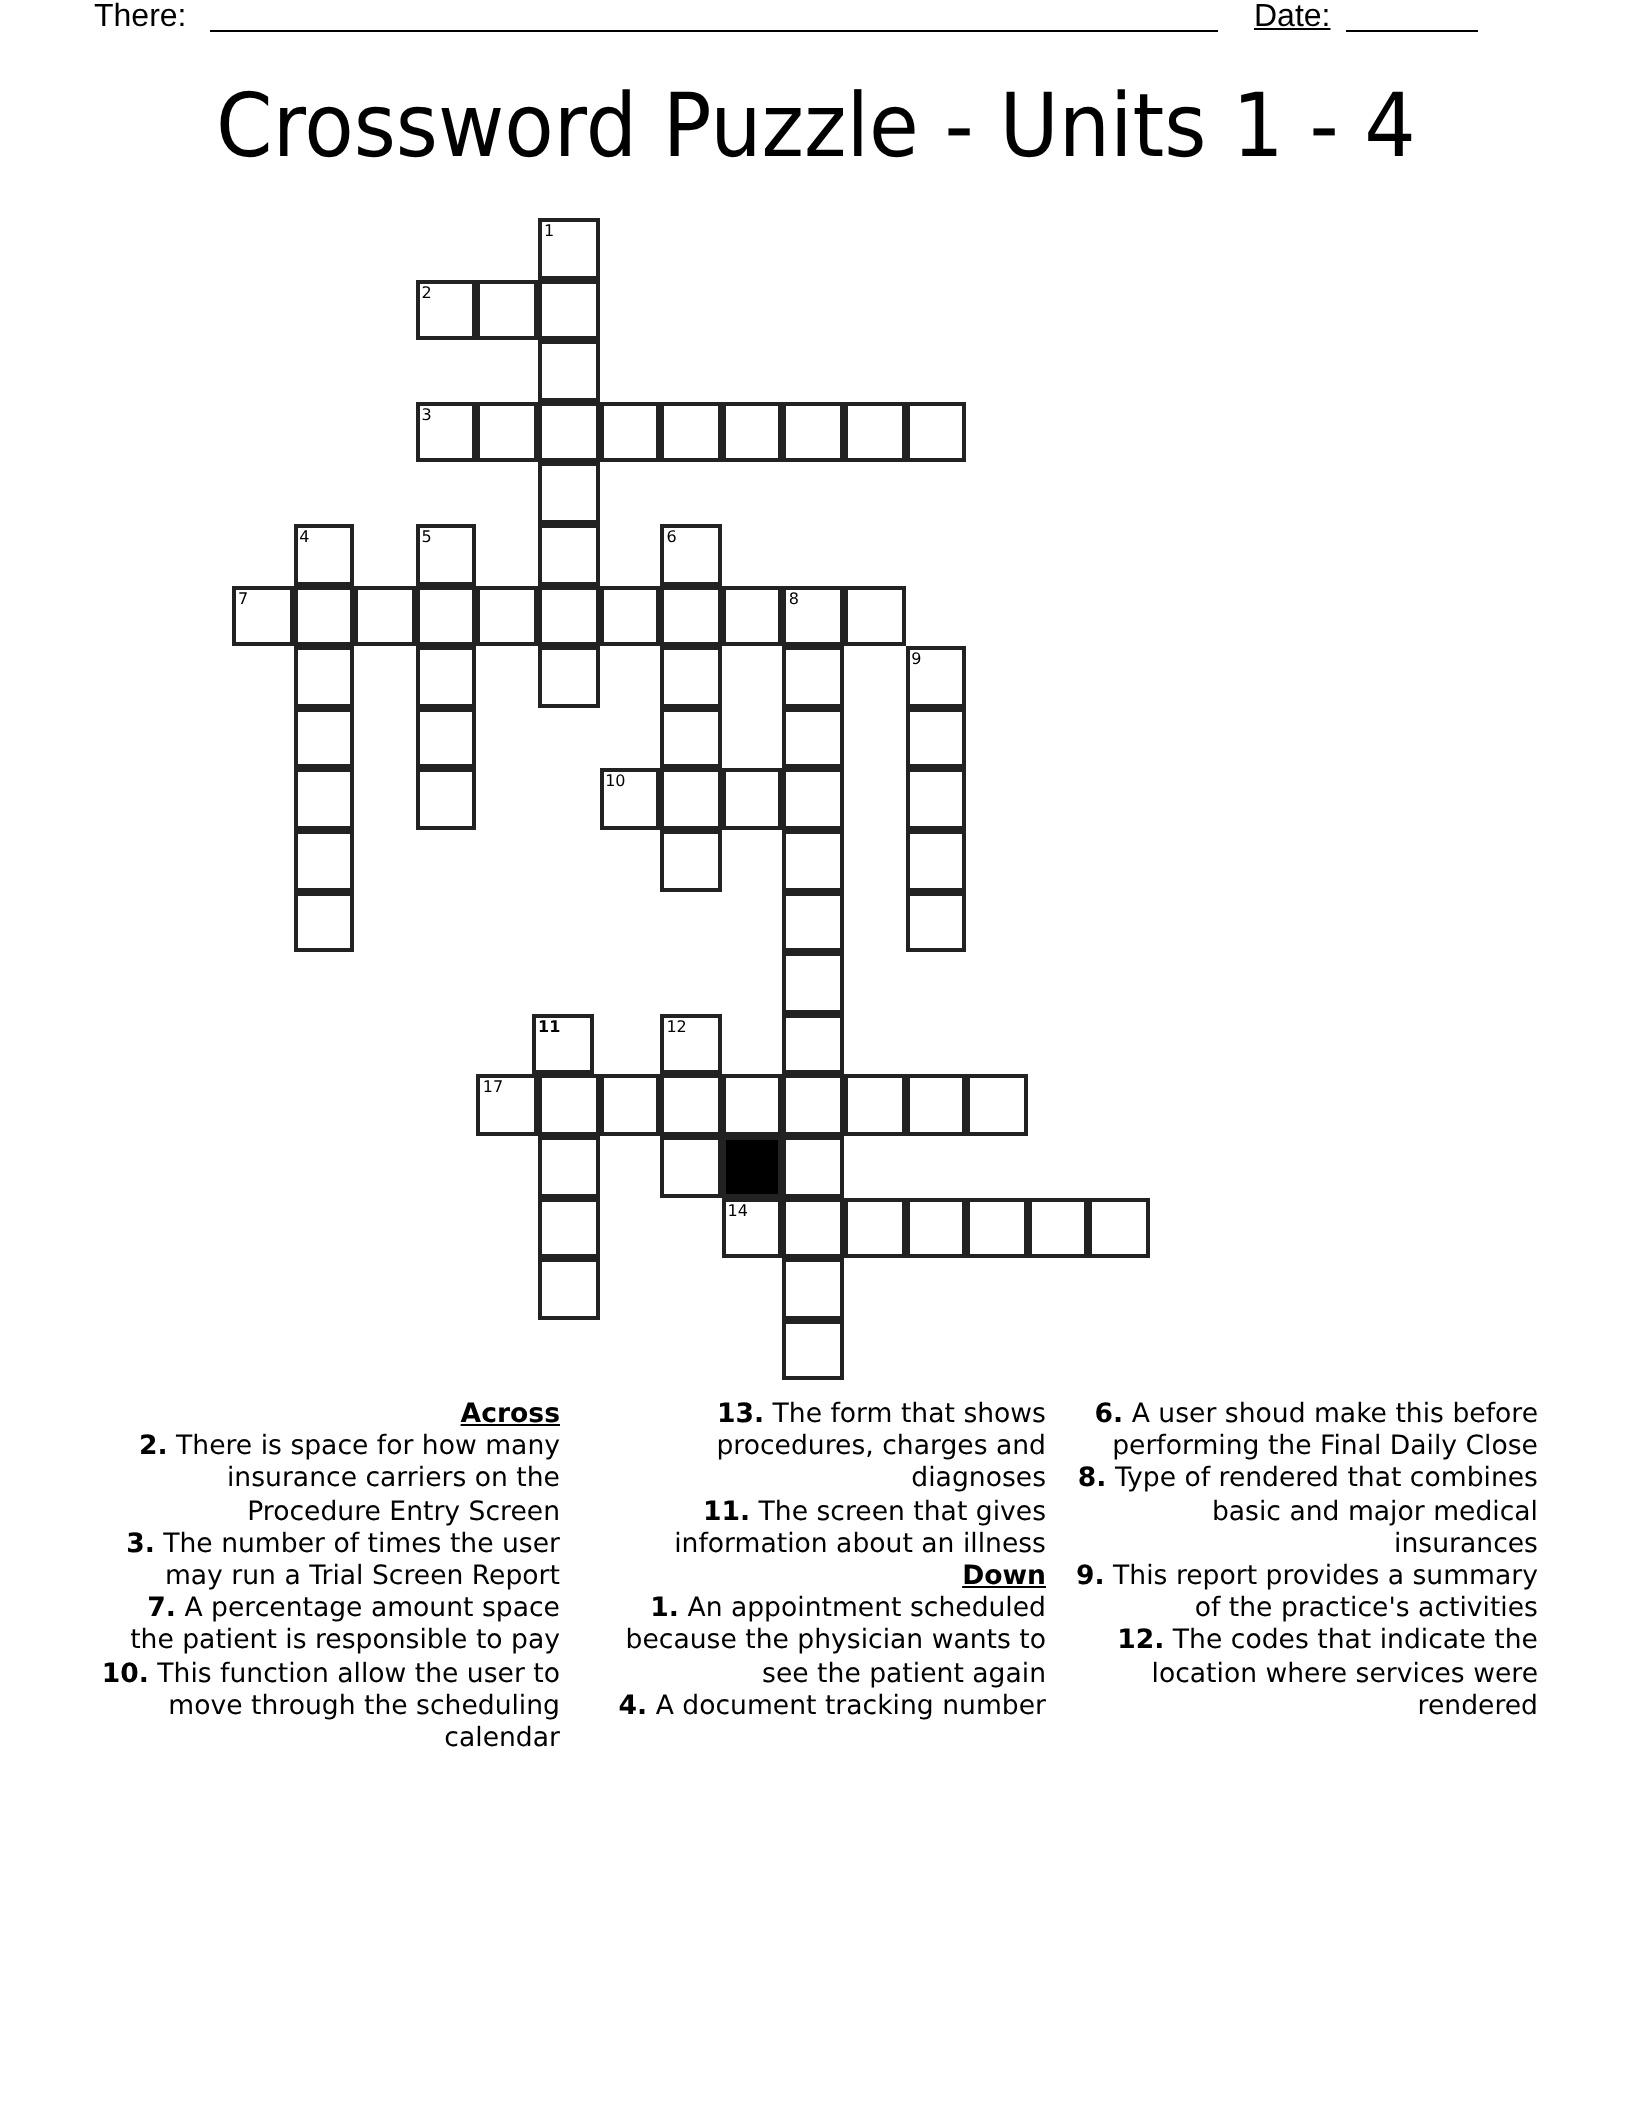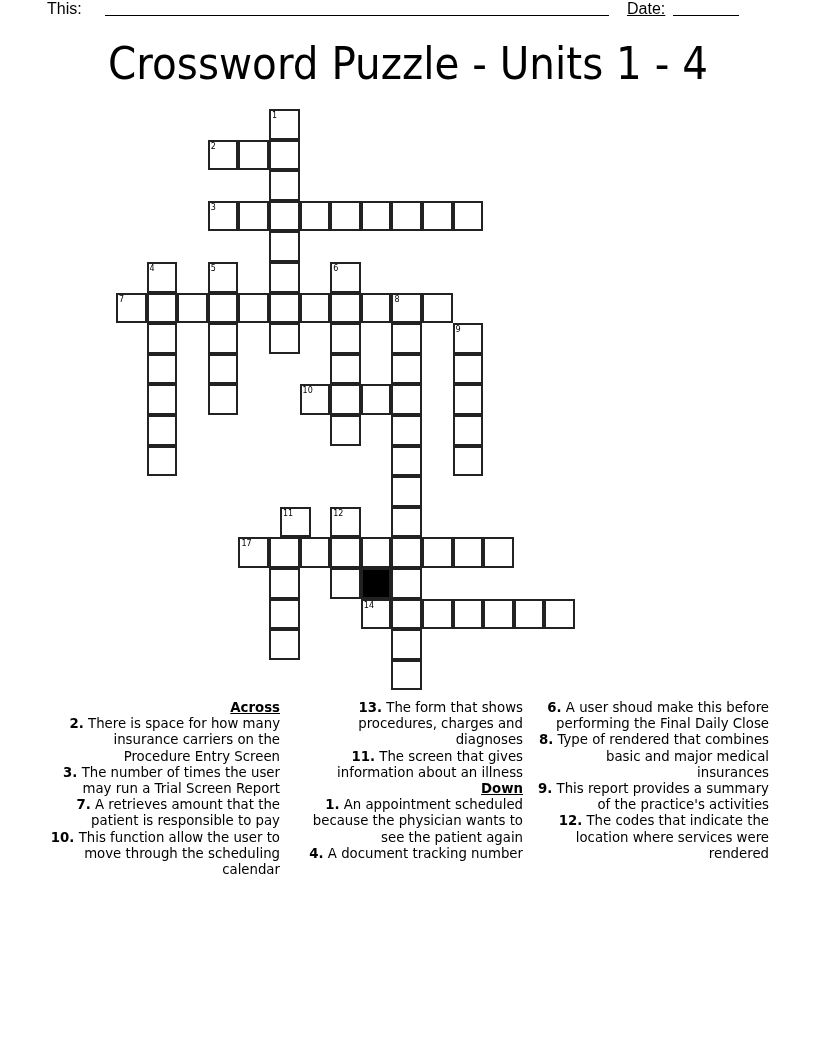--- a/index.html
+++ b/index.html
@@ -19,21 +19,21 @@
   .clues .clue b { font-weight: bold; }
   .col1 { left: 48px; width: 232px; }
   .col2 { left: 291px; width: 232px; }
   .col3 { left: 533px; width: 236px; }
   .clue { margin: 0; }
 </style>
 </head>
 <body>
 
 <div class="header-line">
-  <span class="name-label">This:</span>
+  <span class="name-label">There:</span>
   <span class="name-blank"></span>
   <span class="date-label">Date:</span>
   <span class="date-blank"></span>
 </div>
 
 <div class="title">Crossword Puzzle - Units 1 - 4</div>
 
 <div class="grid" id="grid">
     <div class="cell" style="left: 153px; top: 0px;">
       <span class="num">1</span>
@@ -110,21 +110,21 @@
       <span class="num">9</span>
     </div>
     <div class="cell" style="left: 336.6px; top: 244.8px;"></div>
     <div class="cell" style="left: 336.6px; top: 275.4px;"></div>
     <div class="cell" style="left: 336.6px; top: 306px;"></div>
     <div class="cell" style="left: 336.6px; top: 336.6px;"></div>
     <div class="cell" style="left: 183.6px; top: 275.4px;">
       <span class="num">10</span>
     </div>
     <div class="cell" style="left: 244.8px; top: 275.4px;"></div>
-    <div class="cell" style="left: 164px; top: 397.8px;">
+    <div class="cell" style="left: 150px; top: 397.8px; font-weight: bold;">
       <span class="num">11</span>
     </div>
     <div class="cell" style="left: 153px; top: 428.4px;"></div>
     <div class="cell" style="left: 153px; top: 459px;"></div>
     <div class="cell" style="left: 153px; top: 489.6px;"></div>
     <div class="cell" style="left: 153px; top: 520.2px;"></div>
     <div class="cell" style="left: 214.2px; top: 397.8px;">
       <span class="num">12</span>
     </div>
     <div class="cell" style="left: 214.2px; top: 428.4px;"></div>
@@ -145,21 +145,21 @@
     <div class="cell" style="left: 367.2px; top: 489.6px;"></div>
     <div class="cell" style="left: 397.8px; top: 489.6px;"></div>
     <div class="cell" style="left: 428.4px; top: 489.6px;"></div>
     <div class="cell black" style="left: 244.8px; top: 459px;"></div>
   </div>
 
 <div class="clues col1">
   <div class="heading">Across</div>
   <p class="clue"><b>2.</b> <span>There is space for how many insurance carriers on the Procedure Entry Screen</span></p>
   <p class="clue"><b>3.</b> <span>The number of times the user may run a Trial Screen Report</span></p>
-  <p class="clue"><b>7.</b> <span>A retrieves amount that the patient is responsible to pay</span></p>
+  <p class="clue"><b>7.</b> <span>A percentage amount space the patient is responsible to pay</span></p>
   <p class="clue"><b>10.</b> <span>This function allow the user to move through the scheduling calendar</span></p>
 </div>
 
 <div class="clues col2">
   <p class="clue"><b>13.</b> <span>The form that shows procedures, charges and diagnoses</span></p>
   <p class="clue"><b>11.</b> <span>The screen that gives information about an illness</span></p>
   <div class="heading">Down</div>
   <p class="clue"><b>1.</b> <span>An appointment scheduled because the physician wants to see the patient again</span></p>
   <p class="clue"><b>4.</b> <span>A document tracking number</span></p>
 </div>

